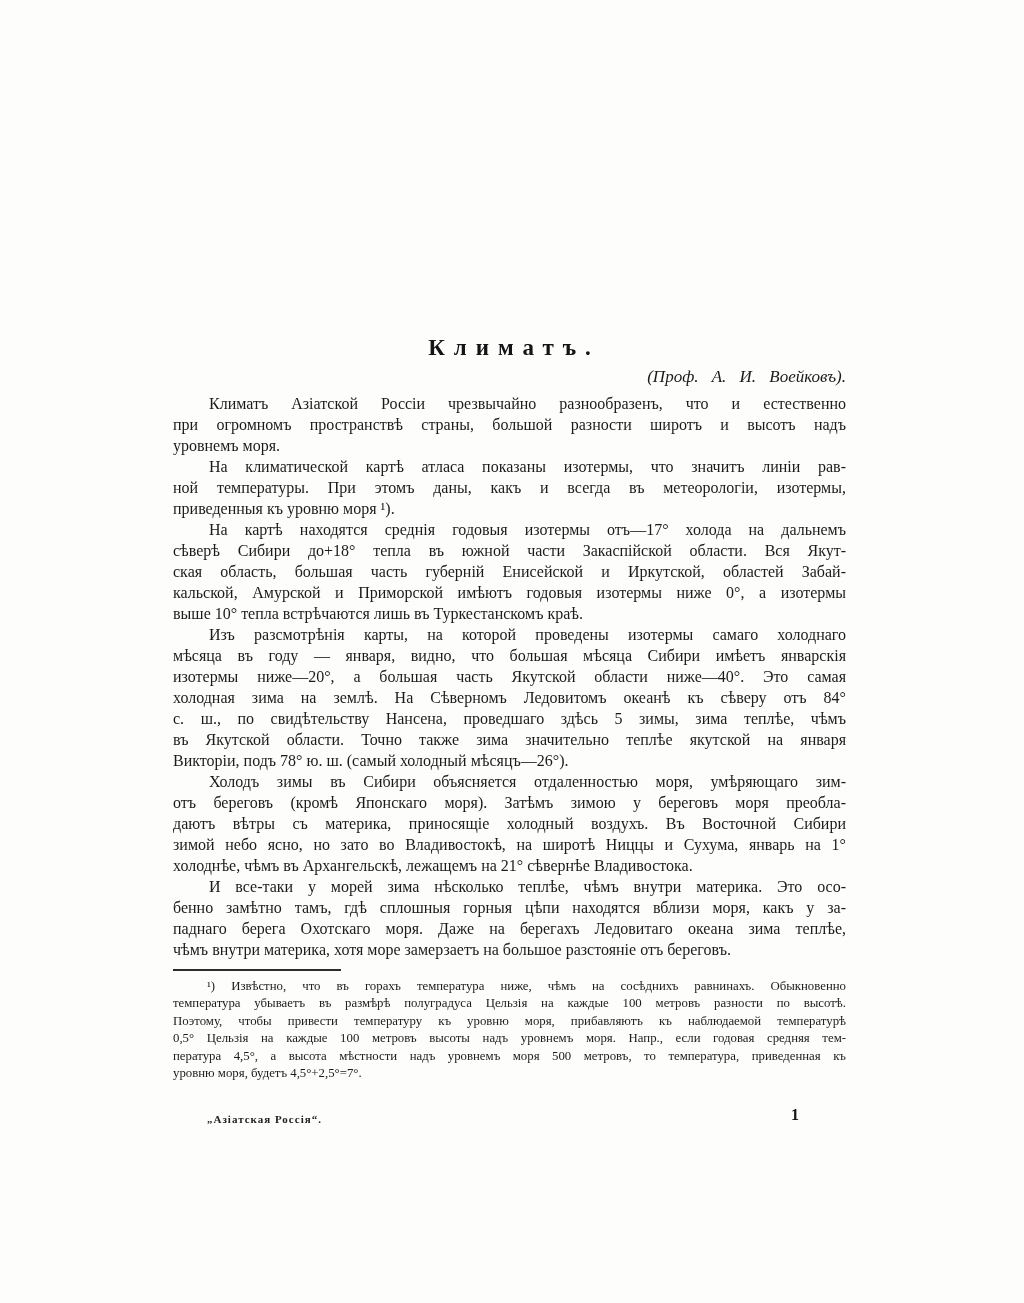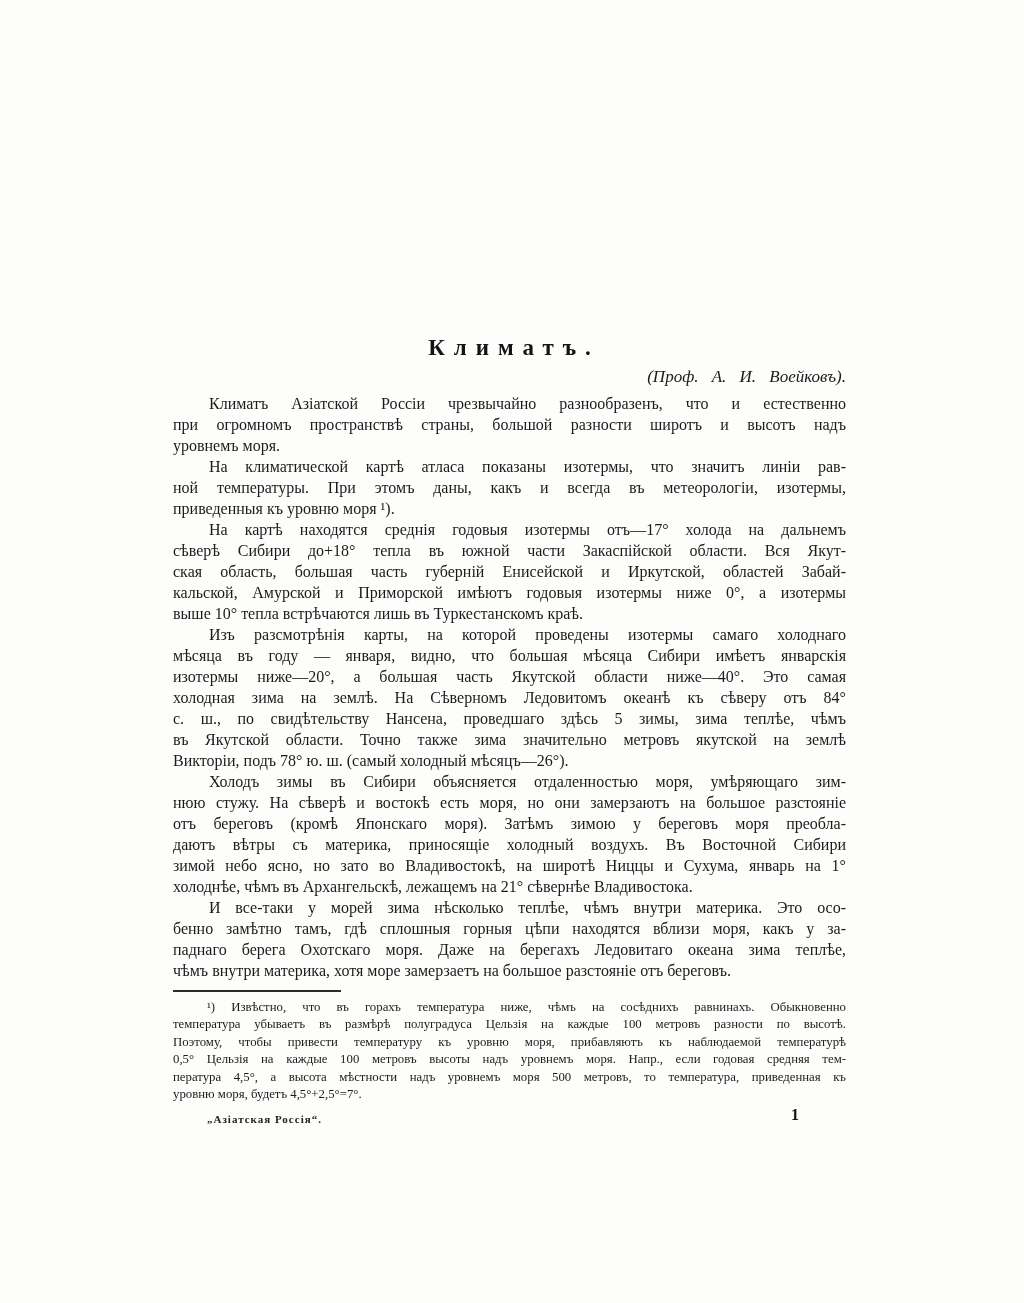--- a/index.html
+++ b/index.html
@@ -112,27 +112,26 @@
         <div class="line">кальской, Амурской и Приморской имѣютъ годовыя изотермы ниже 0°, а изотермы</div>
         <div class="line plast">выше 10° тепла встрѣчаются лишь въ Туркестанскомъ краѣ.</div>
       </div>
 
       <div class="para">
         <div class="line first">Изъ разсмотрѣнія карты, на которой проведены изотермы самаго холоднаго</div>
         <div class="line">мѣсяца въ году — января, видно, что большая мѣсяца Сибири имѣетъ январскія</div>
         <div class="line">изотермы ниже—20°, а большая часть Якутской области ниже—40°. Это самая</div>
         <div class="line">холодная зима на землѣ. На Сѣверномъ Ледовитомъ океанѣ къ сѣверу отъ 84°</div>
         <div class="line">с. ш., по свидѣтельству Нансена, проведшаго здѣсь 5 зимы, зима теплѣе, чѣмъ</div>
-        <div class="line">въ Якутской области. Точно также зима значительно метровъ якутской на землѣ</div>
+        <div class="line">въ Якутской области. Точно также зима значительно теплѣе якутской на января</div>
         <div class="line plast">Викторіи, подъ 78° ю. ш. (самый холодный мѣсяцъ—26°).</div>
       </div>
 
       <div class="para">
         <div class="line first">Холодъ зимы въ Сибири объясняется отдаленностью моря, умѣряющаго зим-</div>
-        <div class="line">нюю стужу. На сѣверѣ и востокѣ есть моря, но они замерзаютъ на большое разстояніе</div>
         <div class="line">отъ береговъ (кромѣ Японскаго моря). Затѣмъ зимою у береговъ моря преобла-</div>
         <div class="line">даютъ вѣтры съ материка, приносящіе холодный воздухъ. Въ Восточной Сибири</div>
         <div class="line">зимой небо ясно, но зато во Владивостокѣ, на широтѣ Ниццы и Сухума, январь на 1°</div>
         <div class="line plast">холоднѣе, чѣмъ въ Архангельскѣ, лежащемъ на 21° сѣвернѣе Владивостока.</div>
       </div>
 
       <div class="para">
         <div class="line first">И все-таки у морей зима нѣсколько теплѣе, чѣмъ внутри материка. Это осо-</div>
         <div class="line">бенно замѣтно тамъ, гдѣ сплошныя горныя цѣпи находятся вблизи моря, какъ у за-</div>
         <div class="line">паднаго берега Охотскаго моря. Даже на берегахъ Ледовитаго океана зима теплѣе,</div>

